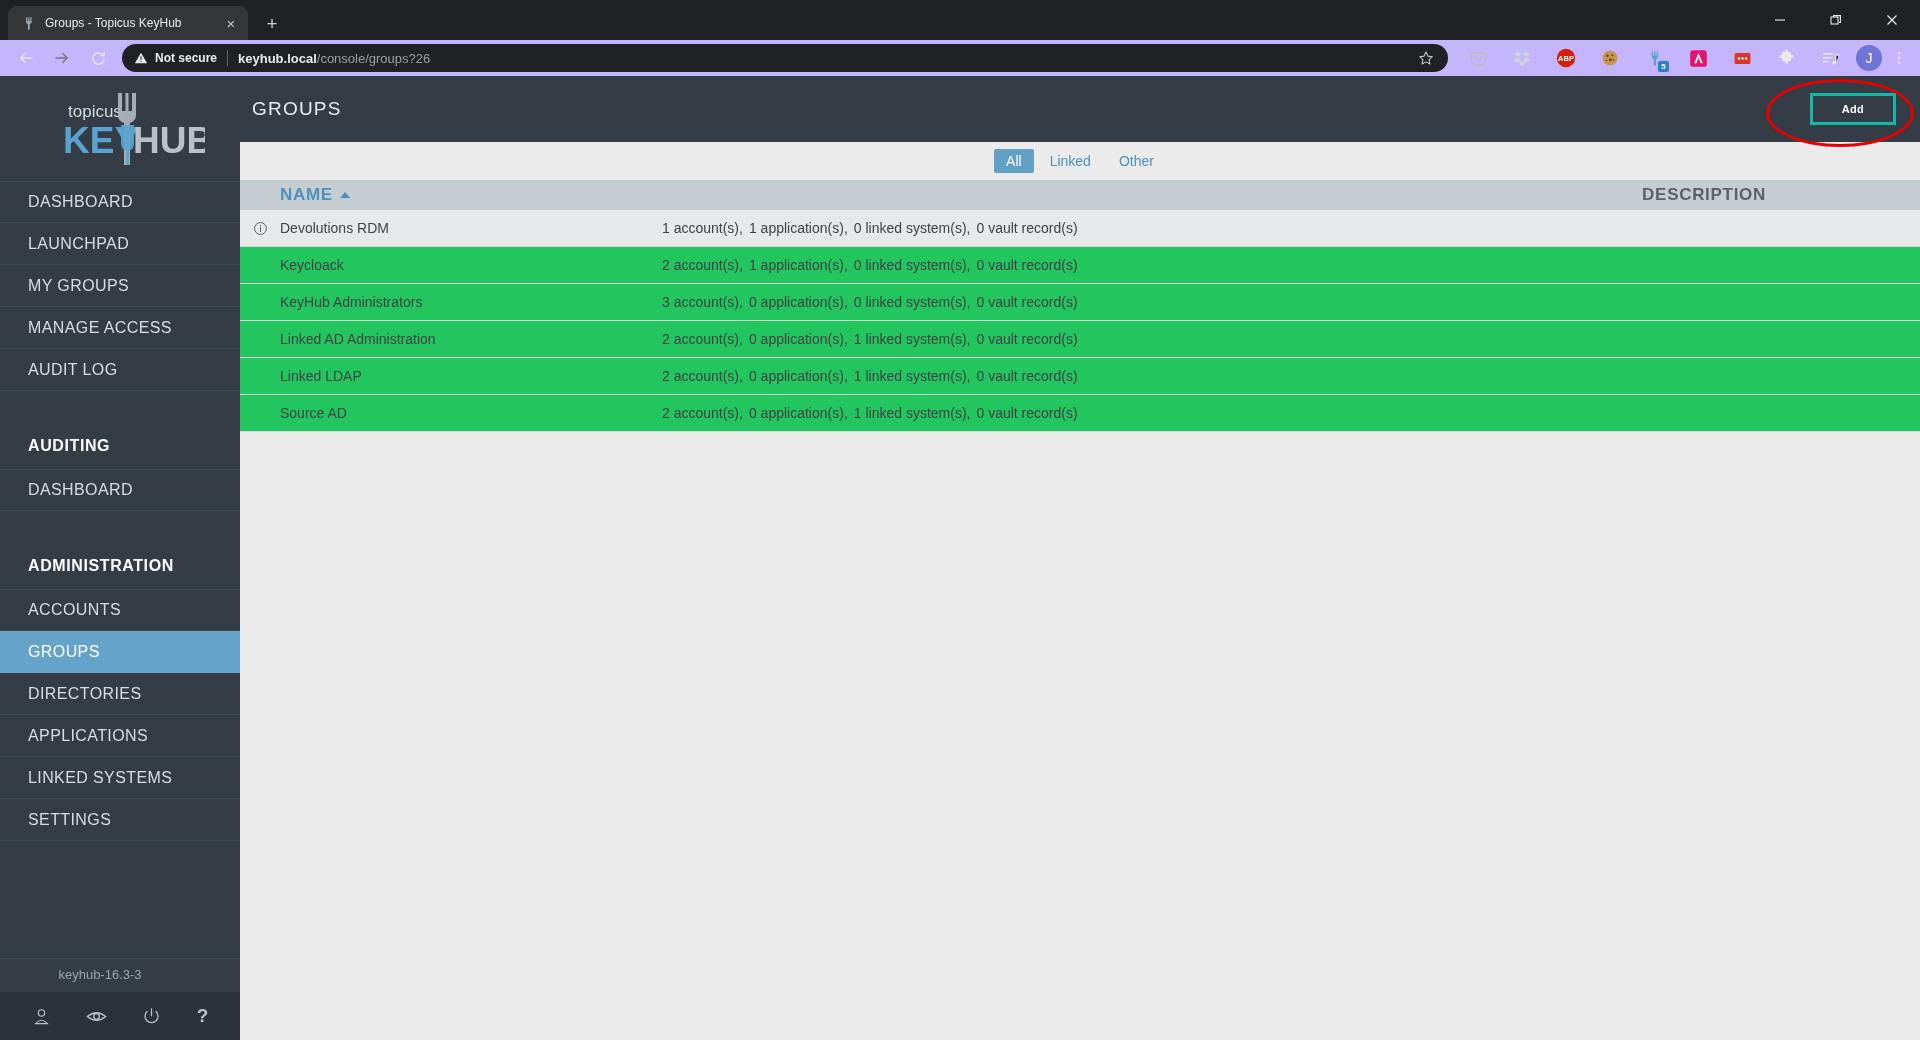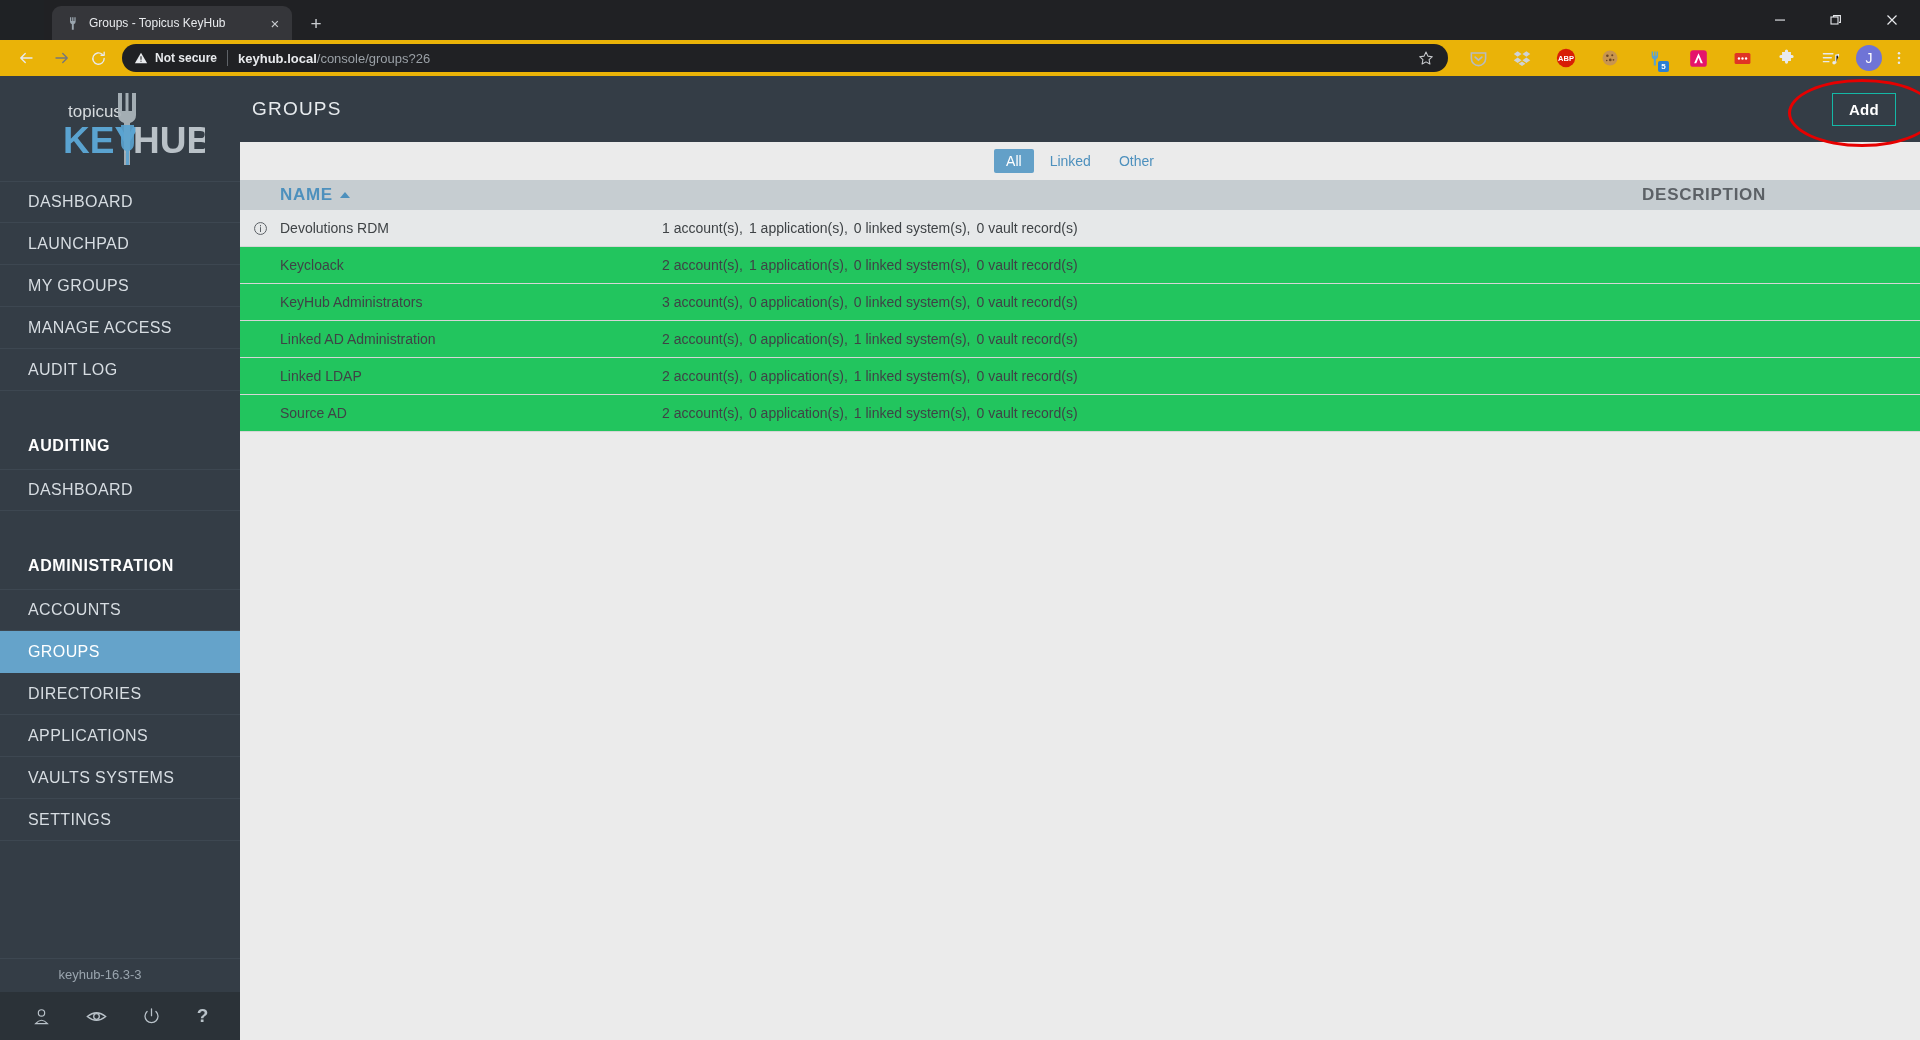--- a/index.html
+++ b/index.html
@@ -9,21 +9,21 @@
     font-family: "Liberation Sans", sans-serif;
     overflow: hidden;
   }
 
   
   .browser { width: 1920px; height: 1040px; display: flex; flex-direction: column; }
 
   .tabstrip {
     height: 40px; background: #202124;
     display: flex; align-items: flex-end; padding-left: 8px;
-    position: relative; flex: none; margin-left: 44px;
+    position: relative; flex: none;
   }
   .tab {
     height: 34px; width: 240px;
     background: #35363a; border-radius: 9px 9px 0 0;
     display: flex; align-items: center; padding: 0 8px 0 12px;
     position: relative;
   }
   .tab-favicon {
     width: 16px; height: 16px; flex: none; margin-right: 9px;
     display: flex; align-items: center; justify-content: center;
@@ -45,21 +45,21 @@
   .winctrls {
     position: absolute; right: 0; top: 0; height: 40px;
     display: flex; align-items: center;
   }
   .winctrl {
     width: 56px; height: 40px; display: flex;
     align-items: center; justify-content: center; color: #e8eaed;
   }
 
   .toolbar {
-    height: 36px; background: #eab308;
+    height: 36px; background: #c4b5fd;
     display: flex; align-items: center; padding: 5px 8px; flex: none;
   }
   .nav-btn {
     width: 32px; height: 32px; margin: 0 2px; border-radius: 50%;
     display: flex; align-items: center; justify-content: center;
     color: #e8eaed; flex: none;
   }
   .nav-btn.disabled { color: #75777a; }
 
   .omnibox {
@@ -129,22 +129,22 @@
 
   .content { flex: 1; display: flex; flex-direction: column; min-width: 0; background: #ebebeb; }
 
   .page-header {
     height: 66px; background: #343d46; display: flex; align-items: center;
     padding: 0 24px 0 12px; flex: none; position: relative;
   }
   .page-title { color: #e7ebee; font-size: 19px; letter-spacing: 1.2px; }
   .header-right { margin-left: auto; display: flex; align-items: center; position: relative; }
   .add-btn {
-    border: 1px solid #14b8a6; color: #ffffff; font-size: 15px; font-weight: bold;
-    padding: 7px 16px; background: transparent; letter-spacing: .3px;
+    border: 3px solid #14b8a6; color: #ffffff; font-size: 11px; font-weight: bold;
+    padding: 7px 29px; background: transparent; letter-spacing: .3px;
   }
   .annot-ellipse {
     position: absolute; left: -44px; top: -14px; width: 148px; height: 68px;
     border: 3px solid #e60000; border-radius: 50%; pointer-events: none;
   }
 
   .tabs-bar {
     height: 38px; background: #ebebeb; display: flex;
     align-items: center; justify-content: center; flex: none; gap: 4px;
   }
@@ -350,21 +350,21 @@
       <div class="nav-list">
         <div class="nav-item">DASHBOARD</div>
       </div>
 
       <div class="nav-section">ADMINISTRATION</div>
       <div class="nav-list">
         <div class="nav-item">ACCOUNTS</div>
         <div class="nav-item active">GROUPS</div>
         <div class="nav-item">DIRECTORIES</div>
         <div class="nav-item">APPLICATIONS</div>
-        <div class="nav-item">VAULTS SYSTEMS</div>
+        <div class="nav-item">LINKED SYSTEMS</div>
         <div class="nav-item">SETTINGS</div>
       </div>
 
       <div class="sidebar-spacer"></div>
 
       <div class="version">keyhub-16.3-3</div>
 
       <div class="sidebar-footer">
         <div class="footer-icon">
           <svg width="19" height="19" viewBox="0 0 24 24" fill="none" stroke="currentColor" stroke-width="1.5">

